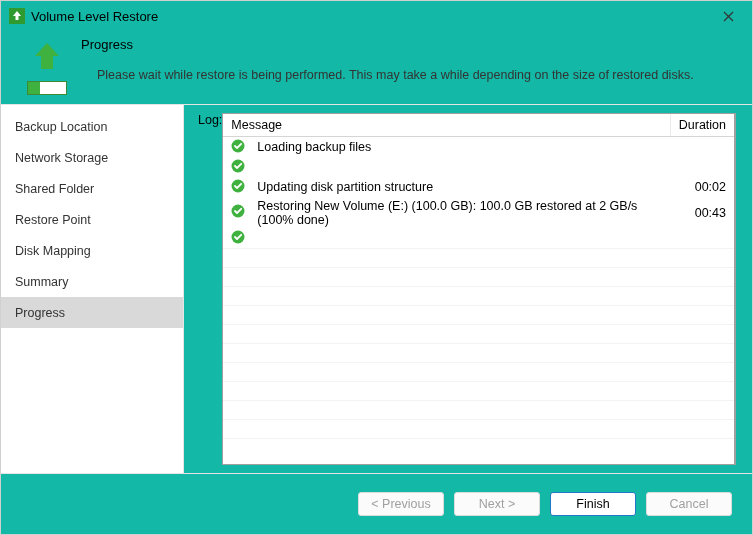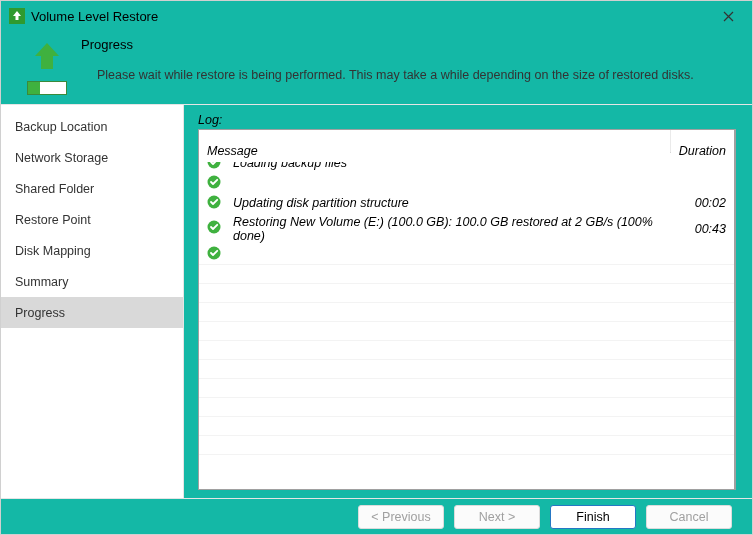--- a/index.html
+++ b/index.html
@@ -120,24 +120,23 @@
     font-size: 12.5px;
     color: #333;
     cursor: pointer;
   }
   .sidebar-item.active {
     background: #d9d9d9;
   }
   .main {
     flex: 1;
     display: flex;
-    flex-direction: column;
+    flex-direction: row;
     padding: 8px 16px 8px 14px;
     min-height: 0;
-    font-style: italic;
   }
   .log-label {
     font-size: 12.5px;
     color: #000;
     margin-bottom: 2px;
   }
   .log-table-wrap {
     border: 1px solid #a0a0a0;
     border-right: 2px solid #a0a0a0;
     flex: 1;
@@ -152,21 +151,21 @@
     font-size: 12.5px;
   }
   table.log thead th {
     text-align: left;
     font-weight: normal;
     color: #000;
     padding: 4px 8px;
     border-bottom: 1px solid #d5d5d5;
     background: #fff;
     position: sticky;
-    top: 10px;
+    top: 0;
   }
   table.log thead th.dur {
     text-align: center;
     width: 60px;
     border-left: 1px solid #eaeaea;
   }
   table.log thead th.msg {
     border-right: 1px solid #eaeaea;
   }
   table.log tbody td {
@@ -190,21 +189,21 @@
   .log-scroll {
     flex: 1;
     overflow-y: auto;
   }
   
   tr.blank td {
     height: 19px;
     border-top: 1px solid #f3f3f3;
   }
   .footer {
-    height: 36px;
+    height: 61px;
     border-top: 1px solid #e5e5e5;
     display: flex;
     align-items: center;
     justify-content: flex-end;
     gap: 10px;
     padding: 0 20px;
   }
   .btn {
     min-width: 86px;
     height: 24px;

